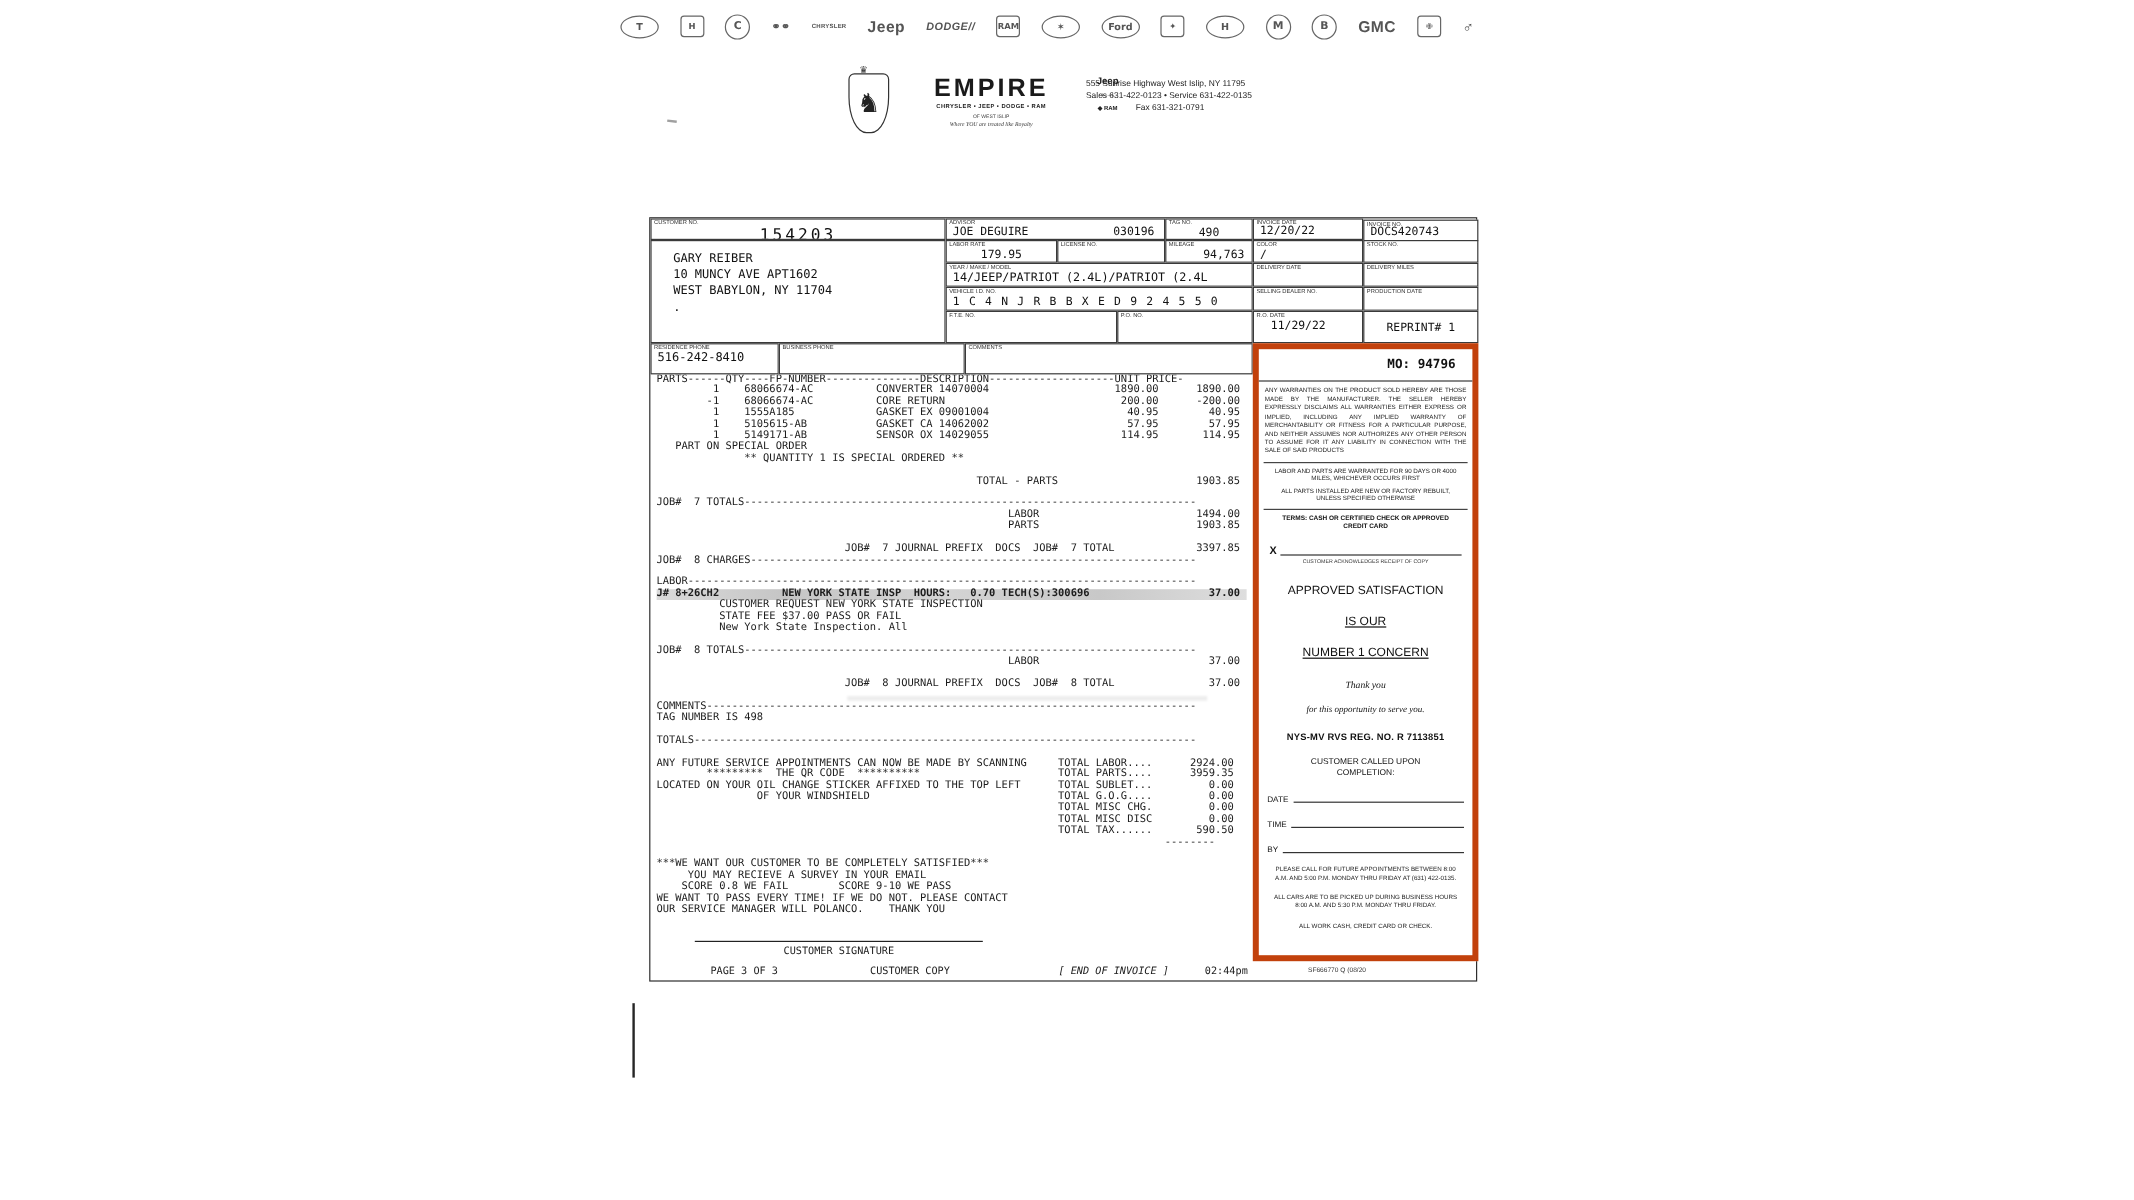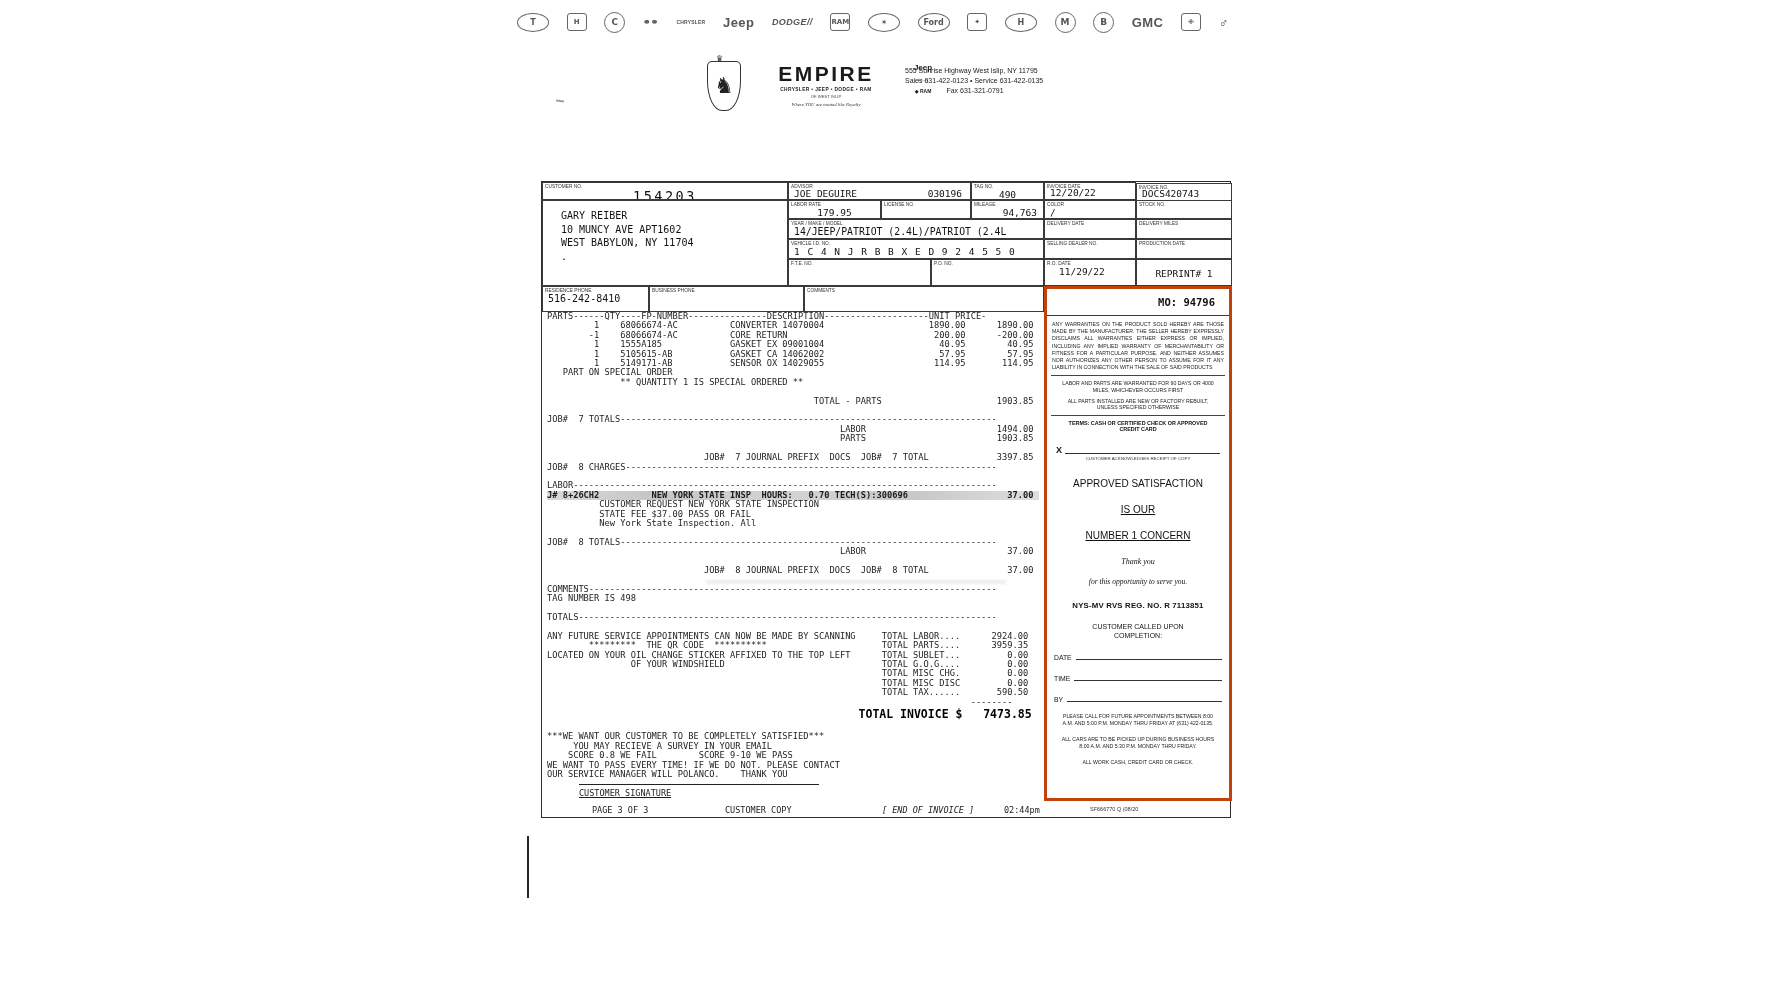--- a/index.html
+++ b/index.html
@@ -54,28 +54,28 @@
 
   
   #bodylines{position:absolute;left:5px;top:130px;width:492px;overflow:hidden;
              font:8.7px/9.42px "DejaVu Sans Mono",monospace;color:#1c1c1c;}
   #bodylines > div{height:9.42px;white-space:pre;}
   #bodylines > div.hl{background:linear-gradient(90deg,#dadada 0%,#c5c5c5 22%,#d4d4d4 48%,#c8c8c8 75%,#dedede 100%);font-weight:bold;}
   #bodylines > div.big{height:16px;font:bold 11.5px/15px "DejaVu Sans Mono",monospace;color:#000;}
 
   #signature{position:absolute;left:37px;top:602px;width:240px;}
   #signature .sig-line{border-top:1px solid #222;height:0;}
-  #signature .sig-label{text-align:left;font:8.5px "DejaVu Sans Mono",monospace;margin-top:3px;color:#1c1c1c;text-decoration:underline;}
+  #signature .sig-label{text-align:center;font:8.5px "DejaVu Sans Mono",monospace;margin-top:3px;color:#1c1c1c;}
 
   #inv-footer{position:absolute;left:5px;top:623px;width:492px;height:12px;font:8.5px "DejaVu Sans Mono",monospace;color:#1c1c1c;}
   #inv-footer span{position:absolute;white-space:pre;padding-left:37px;}
   #footer-page{left:8px;} #footer-copy{left:141px;} #footer-end{left:298px;font-style:italic;} #footer-time{left:420px;}
 
   
-  #sidebar{position:absolute;left:502px;top:104px;width:188px;height:515px;border:3px solid #c2410c;
+  #sidebar{position:absolute;left:502px;top:104px;width:188px;height:515px;border:5px solid #c2410c;
            box-sizing:border-box;background:#fff;}
   #sidebar-inner{position:absolute;left:0;top:26px;right:0;bottom:0;padding:3px 5px;box-sizing:border-box;
                  border-top:1px solid #3a3a3a;font-family:"Liberation Sans",sans-serif;}
   .sb-para{font:5.2px/7.2px "Liberation Sans",sans-serif;color:#222;text-align:justify;margin-top:2px;}
   .sb-hr{border-top:1px solid #444;margin:4px -1px 0 -1px;}
   .sb-cent{font:5.2px/6.6px "Liberation Sans",sans-serif;color:#222;text-align:center;margin-top:4px;padding:0 8px;}
   .sb-terms{font:bold 5.4px/6.6px "Liberation Sans",sans-serif;text-align:center;margin-top:4px;padding:0 14px;color:#111;}
   .sb-xrow{display:flex;align-items:flex-end;margin-top:12px;padding:0 4px;}
   .sb-x{font:bold 9px "Liberation Sans",sans-serif;margin-right:3px;color:#111;}
   .sb-xline{flex:1;border-bottom:1px solid #333;height:0;margin-bottom:1px;}
@@ -292,21 +292,20 @@
         <div>TOTALS--------------------------------------------------------------------------------</div>
         <div></div>
         <div>ANY FUTURE SERVICE APPOINTMENTS CAN NOW BE MADE BY SCANNING     TOTAL LABOR....      2924.00</div>
         <div>        *********  THE QR CODE  **********                      TOTAL PARTS....      3959.35</div>
         <div>LOCATED ON YOUR OIL CHANGE STICKER AFFIXED TO THE TOP LEFT      TOTAL SUBLET...         0.00</div>
         <div>                OF YOUR WINDSHIELD                              TOTAL G.O.G....         0.00</div>
         <div>                                                                TOTAL MISC CHG.         0.00</div>
         <div>                                                                TOTAL MISC DISC         0.00</div>
         <div>                                                                TOTAL TAX......       590.50</div>
         <div>                                                                                 --------</div>
-        <div class="big">                                             TOTAL INVOICE $   7473.85</div>
         <div></div>
         <div>***WE WANT OUR CUSTOMER TO BE COMPLETELY SATISFIED***</div>
         <div>     YOU MAY RECIEVE A SURVEY IN YOUR EMAIL</div>
         <div>    SCORE 0.8 WE FAIL        SCORE 9-10 WE PASS</div>
         <div>WE WANT TO PASS EVERY TIME! IF WE DO NOT. PLEASE CONTACT</div>
         <div>OUR SERVICE MANAGER WILL POLANCO.    THANK YOU</div>
       </div>
 
     <div id="signature">
       <div class="sig-line"></div>

